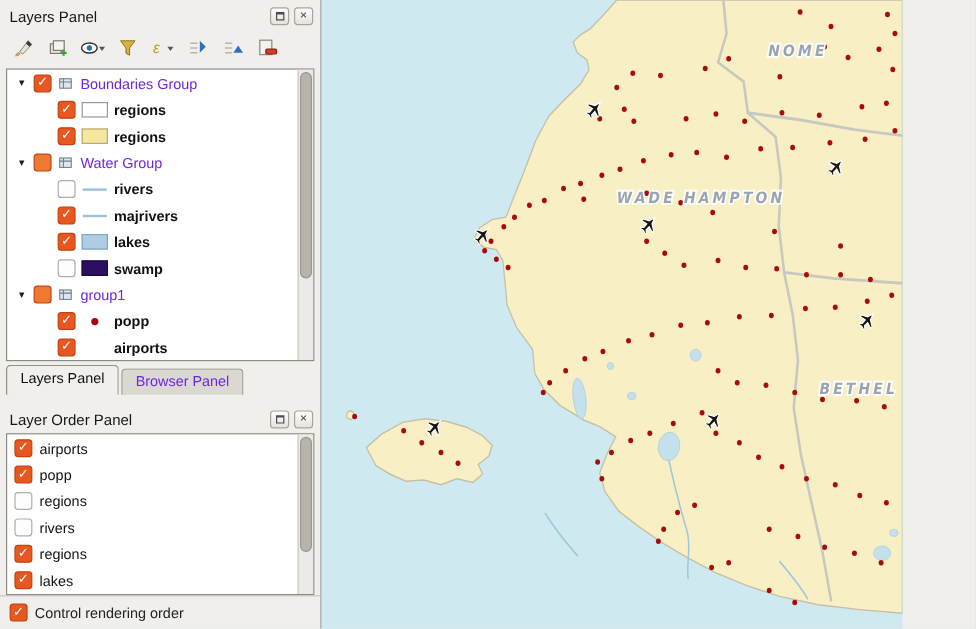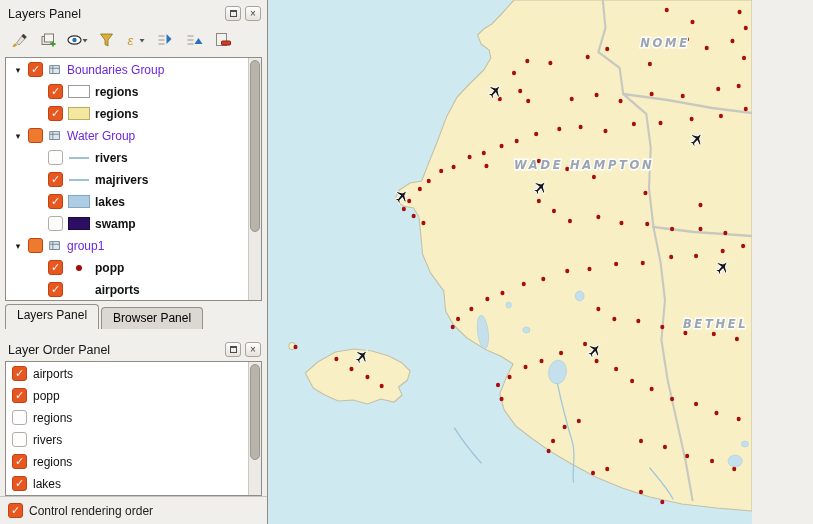--- a/index.html
+++ b/index.html
@@ -59,21 +59,21 @@
   .layer-label { color:#111; font-weight:bold; }
   .order-label { color:#111; }
   .swatch { width:22px; height:13px; flex:0 0 22px; display:flex; align-items:center; justify-content:center; }
   .swatch.line i { display:block; width:20px; height:2px; }
   .swatch.dot i  { display:block; width:6px; height:6px; border-radius:50%; }
 
   .dock-tabs { display:flex; align-items:flex-end; padding:3px 0 0 5px; height:28px; }
   .tab {
     padding:3px 11px 4px; margin-right:2px; height:22px;
     border:1px solid #94908a; border-bottom:none; border-radius:4px 4px 0 0;
-    background:#dbd7d1; color:#000000; cursor:pointer;
+    background:#dbd7d1; color:#6d28d9; cursor:pointer;
   }
   .tab.active { background:#f0efeb; height:25px; color:#111; }
 
   .order-titlebar { margin-top:7px;align-items:center; }
   .order-row { height:22px; display:flex; align-items:center; gap:6px; padding-left:6px; }
 
   .dock-footer {
     margin-top:auto; height:28px; display:flex; align-items:center; gap:6px;
     padding:0 8px; border-top:1px solid #c9c5be;
   }

